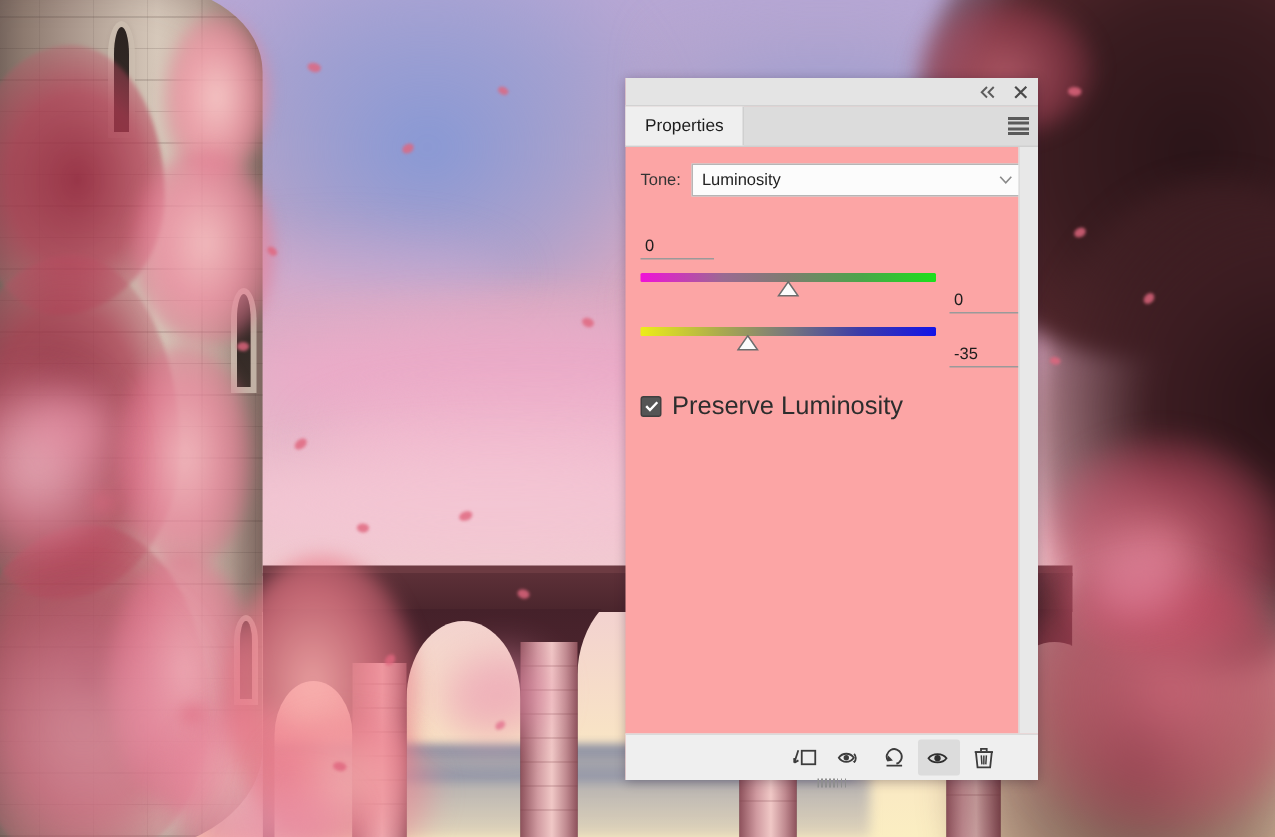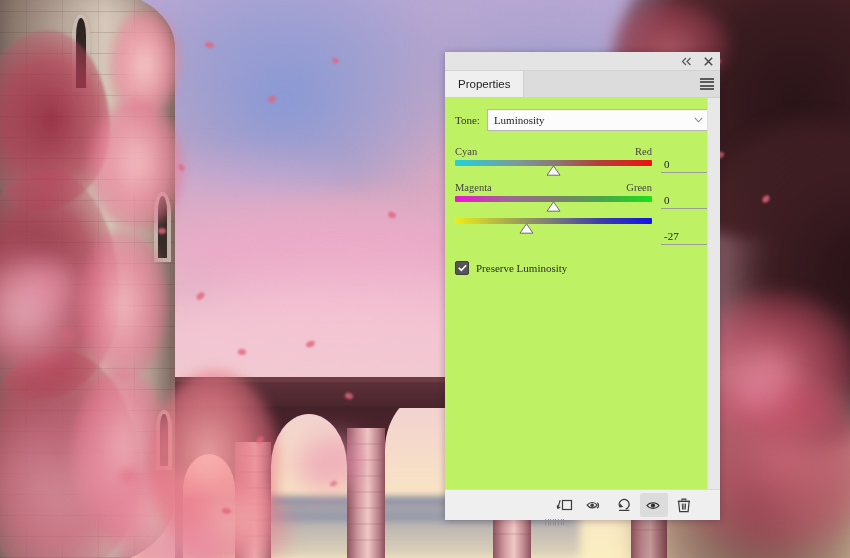--- a/index.html
+++ b/index.html
@@ -187,27 +187,26 @@
   }
   .petal-soft { filter: blur(1.2px); }
   .petal-blur { filter: blur(5px); opacity: .6; }
   .petal-big-blur { filter: blur(13px); opacity: .55; }
 
   
   #properties-panel {
     position: absolute;
     left: 417px; top: 52px;
     width: 275px; height: 468px;
-    background: #bef264;
+    background: #fca5a5;
     box-shadow: 0 1px 7px rgba(40,20,40,0.33);
     display: flex;
     flex-direction: column;
     font-size: 11px;
     color: #2b2b2b;
-    margin-left: 28px;
   }
 
   .panel-topbar {
     height: 18px;
     background: #e4e4e4;
     border-bottom: 1px solid #d2d2d2;
     display: flex;
     align-items: center;
     justify-content: flex-end;
     padding-right: 5px;
@@ -286,21 +285,20 @@
     font-weight: bold;
     color: #2a2a2a;
     letter-spacing: .1px;
   }
 
   .panel-body {
     flex: 1;
     position: relative;
     padding: 11px 10px 0 10px;
     overflow: hidden;
-    font-family: Liberation Serif, serif;
   }
 
   .tone-row {
     display: flex;
     align-items: center;
     gap: 7px;
     margin-bottom: 15px;
   }
   .tone-label { font-size: 11px; color: #333; }
   .tone-select {
@@ -373,21 +371,21 @@
   }
   .checkbox {
     width: 12px; height: 12px;
     background: #555;
     border: 1px solid #3f3f3f;
     border-radius: 2px;
     display: flex; align-items: center; justify-content: center;
     cursor: pointer;
   }
   .checkbox svg { display: block; }
-  .check-label { font-size: 11px; color: #2d2d2d; }
+  .check-label { font-size: 17px; color: #2d2d2d; }
 
   .panel-scroll-gutter {
     position: absolute;
     right: 0; top: 0; bottom: 0;
     width: 12px;
     background: #e8e8e8;
     border-left: 1px solid #dcdcdc;
   }
 
   .panel-footer {
@@ -589,44 +587,27 @@
           <span class="chev">
             <svg width="9" height="6" viewBox="0 0 9 6">
               <path d="M0.8 0.8 L4.5 4.8 L8.2 0.8" fill="none" stroke="#8a8a8a" stroke-width="1.1"></path>
             </svg>
           </span>
         </div>
       </div>
 
       <div class="slider-group">
         <div class="slider-row">
-          <div class="slider-col">
-            <div class="slider-labels">
-              <span>Cyan</span>
-              <span>Red</span>
-            </div>
-            <div class="track cr">
-              <div class="thumb" style="left:50%;">
-                <svg width="15" height="11" viewBox="0 0 15 11">
-                  <path d="M7.5 0.8 L14 10.2 L1 10.2 Z" fill="#fbfbfb" stroke="#6d6d6d" stroke-width="1"></path>
-                </svg>
-              </div>
-            </div>
-          </div>
           <div class="value-field">0</div>
         </div>
       </div>
 
       <div class="slider-group">
         <div class="slider-row">
           <div class="slider-col">
-            <div class="slider-labels">
-              <span>Magenta</span>
-              <span>Green</span>
-            </div>
             <div class="track mg">
               <div class="thumb" style="left:50%;">
                 <svg width="15" height="11" viewBox="0 0 15 11">
                   <path d="M7.5 0.8 L14 10.2 L1 10.2 Z" fill="#fbfbfb" stroke="#6d6d6d" stroke-width="1"></path>
                 </svg>
               </div>
             </div>
           </div>
           <div class="value-field">0</div>
         </div>
@@ -636,21 +617,21 @@
         <div class="slider-row">
           <div class="slider-col">
             <div class="track yb">
               <div class="thumb" style="left:36.5%;">
                 <svg width="15" height="11" viewBox="0 0 15 11">
                   <path d="M7.5 0.8 L14 10.2 L1 10.2 Z" fill="#fbfbfb" stroke="#6d6d6d" stroke-width="1"></path>
                 </svg>
               </div>
             </div>
           </div>
-          <div class="value-field">-27</div>
+          <div class="value-field">-35</div>
         </div>
       </div>
 
       <div class="check-row">
         <div class="checkbox">
           <svg width="9" height="8" viewBox="0 0 9 8">
             <path d="M0.8 3.8 L3.3 6.4 L8.2 1.2" fill="none" stroke="#fff" stroke-width="1.6"></path>
           </svg>
         </div>
         <div class="check-label">Preserve Luminosity</div>

